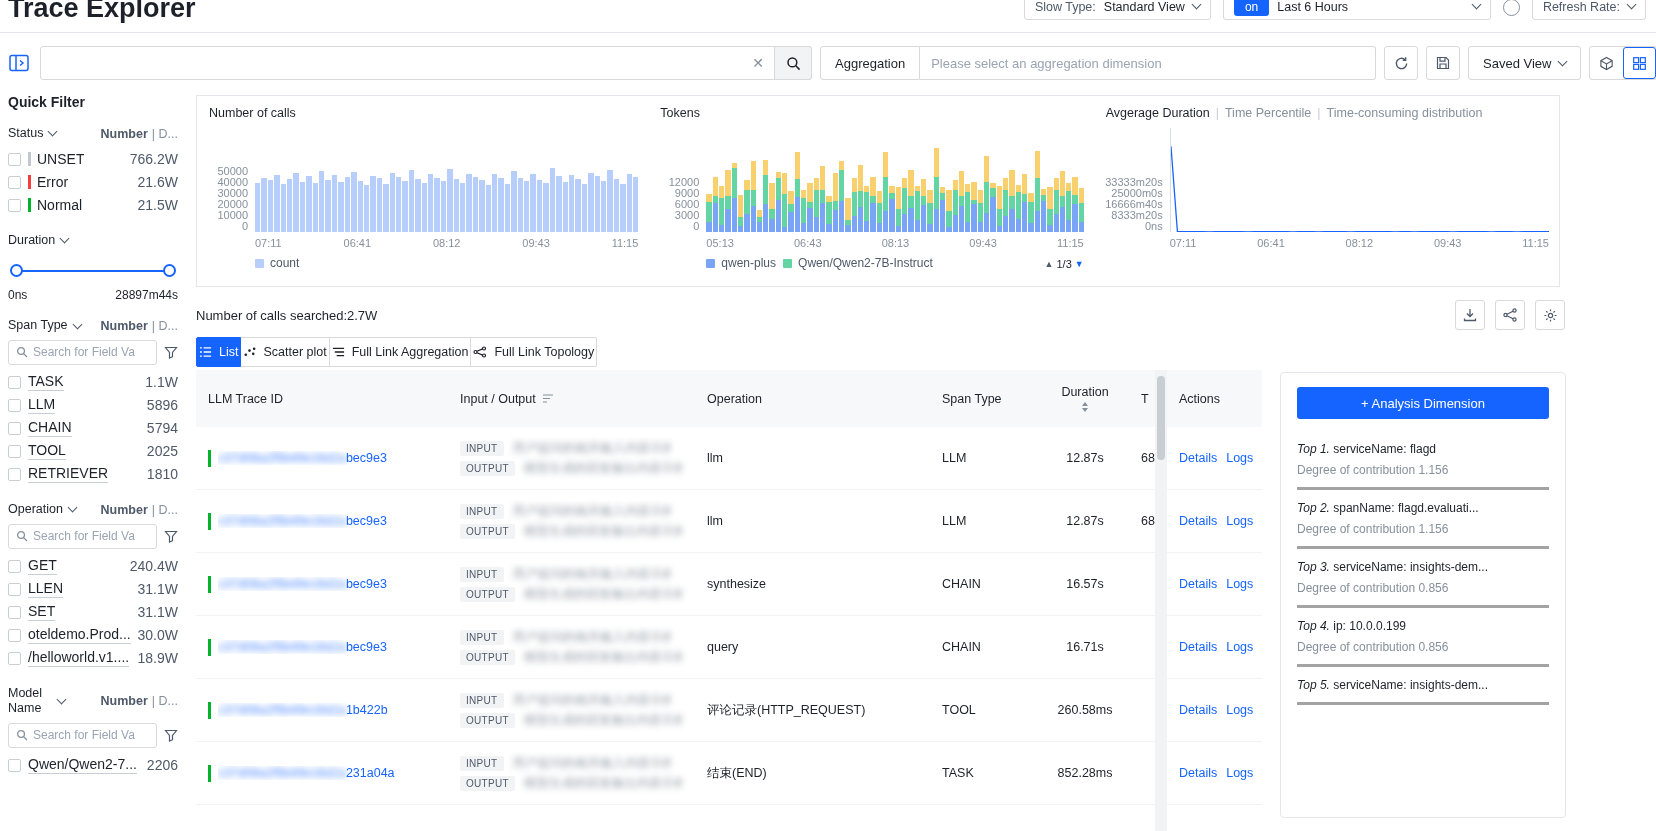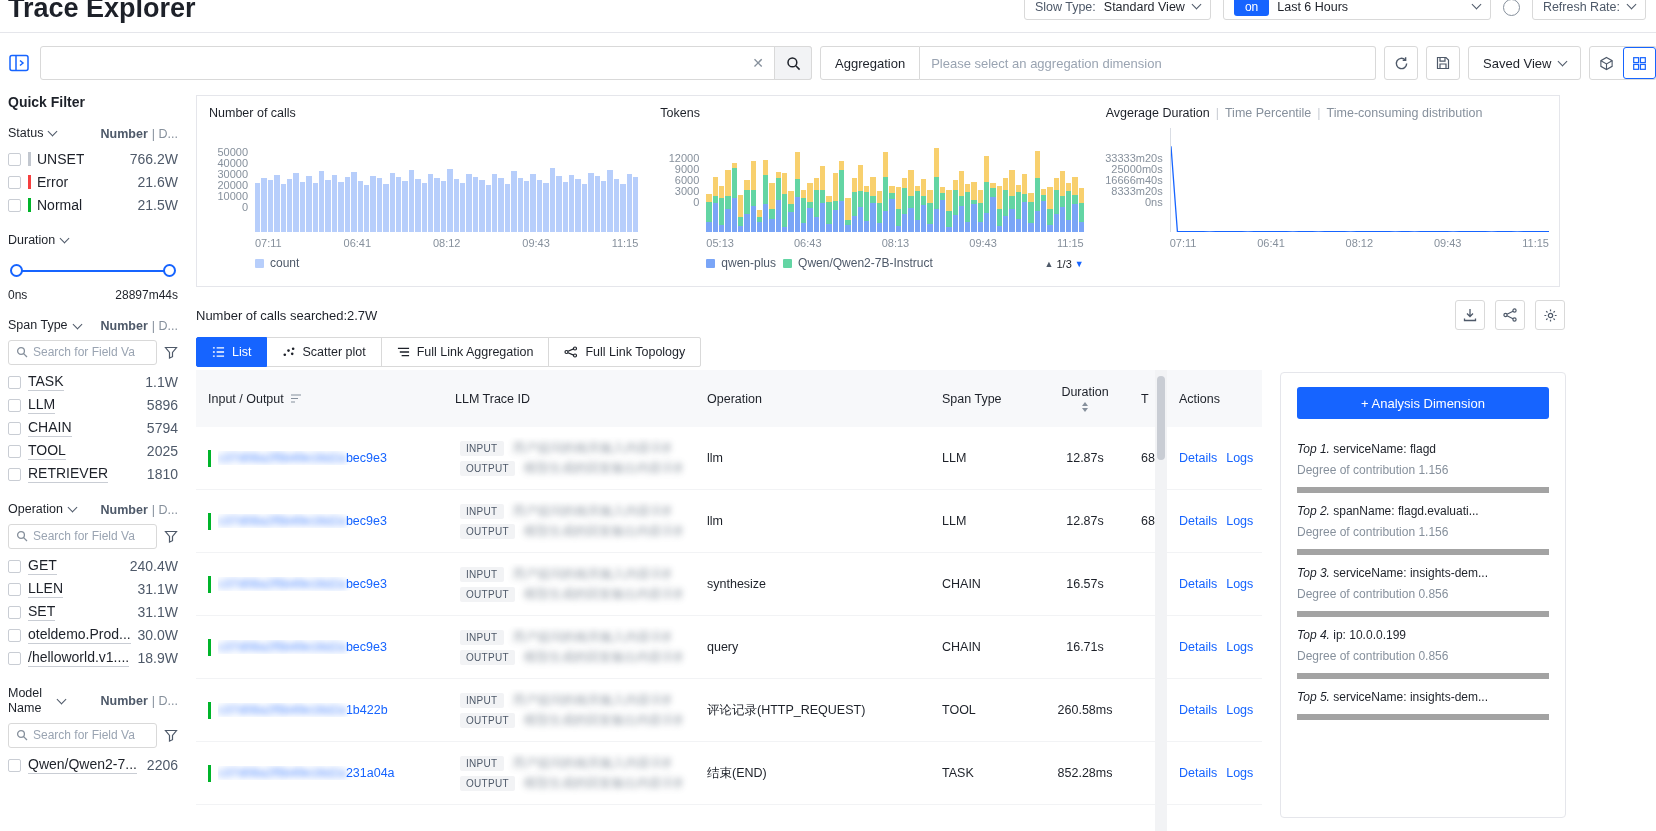--- a/index.html
+++ b/index.html
@@ -54,21 +54,21 @@
 .slider-labels{display:flex;justify-content:space-between;font-size:12px;color:#1d2129;margin:0 0 2px}
 .qf-search{display:flex;align-items:center;gap:7px;margin:4px 0 6px}
 .qf-sbox{flex:1;height:25px;border:1px solid #d9d9d9;border-radius:3px;display:flex;align-items:center;gap:5px;padding:0 7px;color:#9aa4b2;font-size:12px;overflow:hidden;white-space:nowrap;cursor:text}
 
 .charts{position:absolute;left:196px;top:95px;width:1364px;height:192px;border:1px solid #e5e6eb;display:flex;background:#fff}
 .chart{padding:10px 10px 4px 12px;display:flex;flex-direction:column}
 .chart.c1{width:452px}.chart.c2{width:446px}.chart.c3{width:466px}
 .chart-title{font-size:12.5px;color:#1d2129;margin-bottom:8px;white-space:nowrap}
 .ct-dim{color:#86909c}.ct-sep{color:#c9cdd4;margin:0 6px}
 .chart-main{display:flex;height:104px}
-.yaxis{display:flex;flex-direction:column;justify-content:center;align-items:flex-end;color:#86909c;font-size:11px;padding-right:7px;width:46px;flex:none;line-height:1}
+.yaxis{display:flex;flex-direction:column;justify-content:flex-end;align-items:flex-end;color:#86909c;font-size:11px;padding-right:7px;width:46px;flex:none;line-height:1}
 .c3 .yaxis{width:64px}
 .plot{flex:1;position:relative;display:flex;align-items:flex-end;gap:1px;overflow:hidden}
 .c3 .plot{border-left:1px solid #d9dde4;display:block}
 .plot svg{width:100%;height:100%}
 .barcol{flex:1;height:100%;display:flex;flex-direction:column-reverse;justify-content:flex-start}
 .seg{width:100%}
 .xaxis{display:flex;justify-content:space-between;color:#86909c;font-size:11px;margin:5px 0 0 46px}
 .c3 .xaxis{margin-left:64px}
 .legend{display:flex;align-items:flex-end;gap:7px;margin:7px 0 0 2px;font-size:12px;color:#4e5969}
 .leg-sq{width:9px;height:9px;border-radius:1px;flex:none}
@@ -77,21 +77,21 @@
 .pager{margin-left:auto;display:flex;align-items:center;gap:3px;font-size:11px;color:#1d2129}
 .pg-up{color:#4e5969;font-size:9px;cursor:pointer}
 .pg-down{color:#1664ff;font-size:9px;cursor:pointer}
 
 .summary-row{position:absolute;left:196px;top:299px;width:1369px;height:32px;display:flex;align-items:center}
 .summary-text{font-size:13px;color:#1d2129}
 .summary-actions{margin-left:auto;display:flex;gap:10px}
 .sq-btn{width:30px;height:30px;border:1px solid #d9d9d9;border-radius:3px;background:#fff;display:flex;align-items:center;justify-content:center;cursor:pointer}
 
 .tabs{position:absolute;left:196px;top:337px;display:flex}
-.tab{height:30px;border:1px solid #d9d9d9;display:flex;align-items:center;gap:7px;padding:0 15px;font-size:12.5px;background:#fff;margin-left:-1px;color:#1d2129;cursor:pointer;white-space:nowrap}
+.tab{height:30px;border:1px solid #d9d9d9;display:flex;align-items:center;gap:7px;padding:0 2px;font-size:12.5px;background:#fff;margin-left:-1px;color:#1d2129;cursor:pointer;white-space:nowrap}
 .tab:first-child{margin-left:0;border-radius:2px 0 0 2px}
 .tab:last-child{border-radius:0 2px 2px 0}
 .tab.active{background:#1664ff;border-color:#1664ff;color:#fff;z-index:1}
 .help-circle{width:13px;height:13px;border:1px solid #86909c;border-radius:50%;color:#86909c;font-size:9px;line-height:11px;text-align:center;flex:none}
 
 .table{position:absolute;left:196px;top:370px;width:1066px;bottom:0;font-size:12.5px;overflow:hidden}
 .thead{display:flex;background:#f7f8fa;height:57px;align-items:stretch}
 .th{display:flex;align-items:center;padding-left:12px;color:#1d2129;gap:6px;overflow:hidden;white-space:nowrap}
 .th.col-dur{flex-direction:column;justify-content:center;padding-left:0;gap:3px}
 .tr{display:flex;height:63px;border-bottom:1px solid #f2f3f5;align-items:center;background:#fff}
@@ -117,21 +117,21 @@
 .tri.down{border-top:4px solid #86909c}
 .vscroll{position:absolute;left:959px;top:0;bottom:0;width:12px;background:#f2f3f5}
 .vscroll .thumb{position:absolute;top:6px;left:2px;width:8px;height:84px;background:#c9cdd4;border-radius:4px;cursor:grab}
 
 .analysis{position:absolute;left:1280px;top:372px;width:286px;height:446px;border:1px solid #e5e6eb;border-radius:4px;background:#fff;padding:0 16px;overflow:hidden}
 .an-tabs{display:flex;justify-content:space-between;border-bottom:1px solid #e5e6eb;margin:0 -16px;padding:0 26px}
 .an-tab{padding:12px 2px 10px;font-size:13px;color:#4e5969;border-bottom:2px solid transparent;cursor:pointer;white-space:nowrap}
 .an-tab.active{color:#1664ff;border-bottom-color:#1664ff;font-weight:700}
 .an-btn{margin:14px 0 12px;width:100%;height:32px;background:#1664ff;color:#fff;border:none;border-radius:3px;font-size:13px;font-family:inherit;cursor:pointer}
 .an-desc{font-size:12.5px;line-height:1.55;color:#1d2129;margin-bottom:4px}
-.an-item{padding:11px 0 10px;border-bottom:6px solid #a3a3a3}
+.an-item{padding:11px 0 10px;border-bottom:3px solid #a3a3a3}
 .an-rank{font-style:italic;color:#1d2129}
 .an-dim{color:#1d2129}
 .an-contrib{color:#86909c;font-size:12px;margin-top:7px}
 </style>
 </head>
 <body>
 
 <div class="topbar">
   <div class="page-title">Trace Explorer</div>
   <div class="topbar-controls">
@@ -993,27 +993,27 @@
         <circle cx="11" cy="2.5" r="1.5"></circle>
         <circle cx="11" cy="9.5" r="1.5"></circle>
         <path d="M4 5.3 9.6 2.9M4 6.7 9.6 9.1"></path>
       </svg>
     <span>Full Link Topology</span>
   </div>
 </div>
 
 <div class="table">
   <div class="thead">
+    <div class="th col-trace">LLM Trace ID</div>
     <div class="th col-io">
       <span>Input / Output</span>
       <svg width="12" height="11" viewBox="0 0 12 11" fill="none" stroke="#86909c" stroke-width="1.2">
           <path d="M1 2h10M1 5.5h7M1 9h4"></path>
         </svg>
     </div>
-    <div class="th col-trace">LLM Trace ID</div>
     <div class="th col-op">Operation</div>
     <div class="th col-span">Span Type</div>
     <div class="th col-dur">
       <span>Duration</span>
       <span class="sort">
           <i class="tri up"></i>
           <i class="tri down"></i>
         </span>
     </div>
     <div class="th col-t">T</div>

